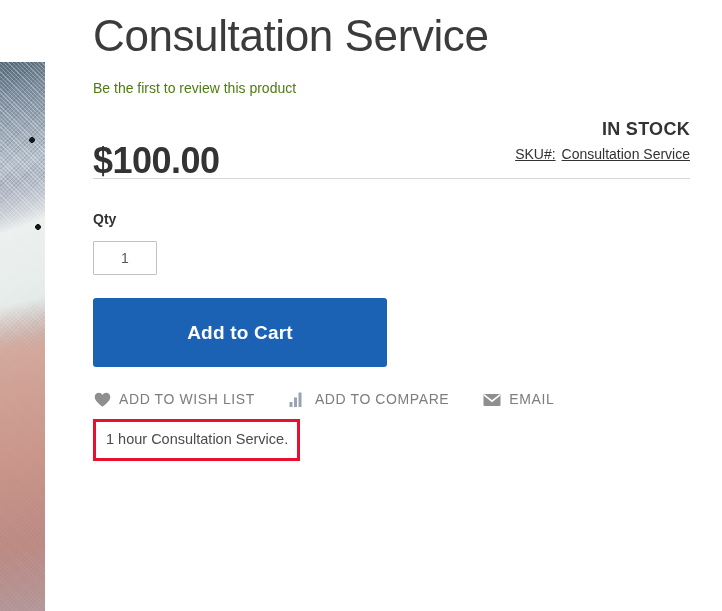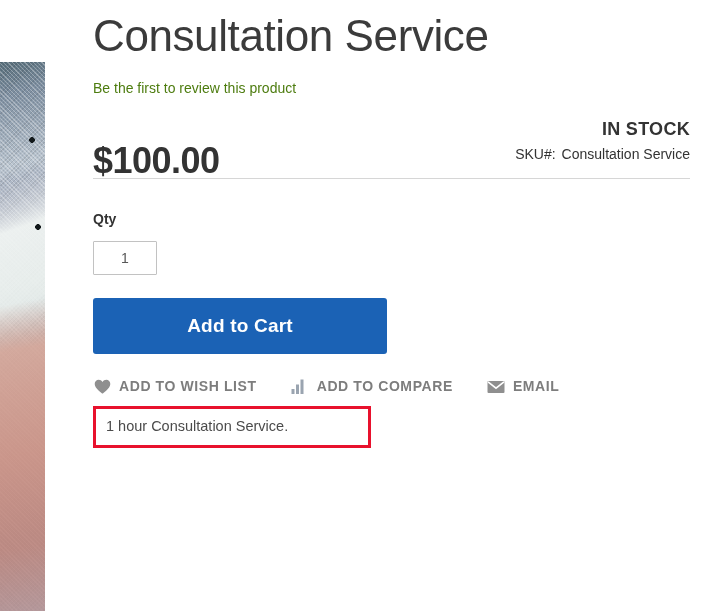--- a/index.html
+++ b/index.html
@@ -100,20 +100,21 @@
     font-size: 18px;
     font-weight: bold;
     color: #333333;
     letter-spacing: 0.3px;
   }
   #sku-line {
     font-size: 14px;
     color: #333333;
     margin-top: 6px;
     white-space: nowrap;
+    text-decoration: underline;
   }
   #sku-label { margin-right: 6px; }
 
   #divider {
     border: 0;
     border-top: 1px solid #d6d6d6;
     margin: 13px 0 0 0;
     width: 597px;
   }
 
@@ -137,21 +138,21 @@
     font-family: "Liberation Sans", sans-serif;
     font-size: 14px;
     text-align: center;
     border-radius: 1px;
   }
 
   
   #add-to-cart-button {
     margin-top: 23px;
     width: 294px;
-    height: 56px;
+    height: 69px;
     background: #1b62b5;
     border: 0;
     border-radius: 3px;
     color: #ffffff;
     font-family: "Liberation Sans", sans-serif;
     font-size: 19px;
     font-weight: bold;
     letter-spacing: 0.2px;
     cursor: pointer;
   }
@@ -161,21 +162,21 @@
     display: flex;
     align-items: center;
     margin-top: 24px;
     gap: 34px;
   }
   .action-link {
     display: flex;
     align-items: center;
     gap: 8px;
     font-size: 14px;
-    font-weight: bold;
+    font-weight: normal;
     color: #7d7d7d;
     letter-spacing: 0.6px;
     text-decoration: none;
     cursor: pointer;
   }
   .action-icon {
     display: inline-flex;
     align-items: flex-end;
     justify-content: center;
     width: 18px;
@@ -185,21 +186,21 @@
   .action-icon svg { display: block; }
 
   
   #description-callout {
     display: inline-block;
     margin-top: 12px;
     border: 3px solid #e8112d;
     background: #ffffff;
     padding: 9px 12px 10px 10px;
     box-sizing: border-box;
-    width: 278px;
+    width: 207px;
   }
   #description-text {
     font-size: 14.5px;
     color: #4b4b4b;
     line-height: 1.2;
     white-space: nowrap;
   }
 </style>
 </head>
 <body>

